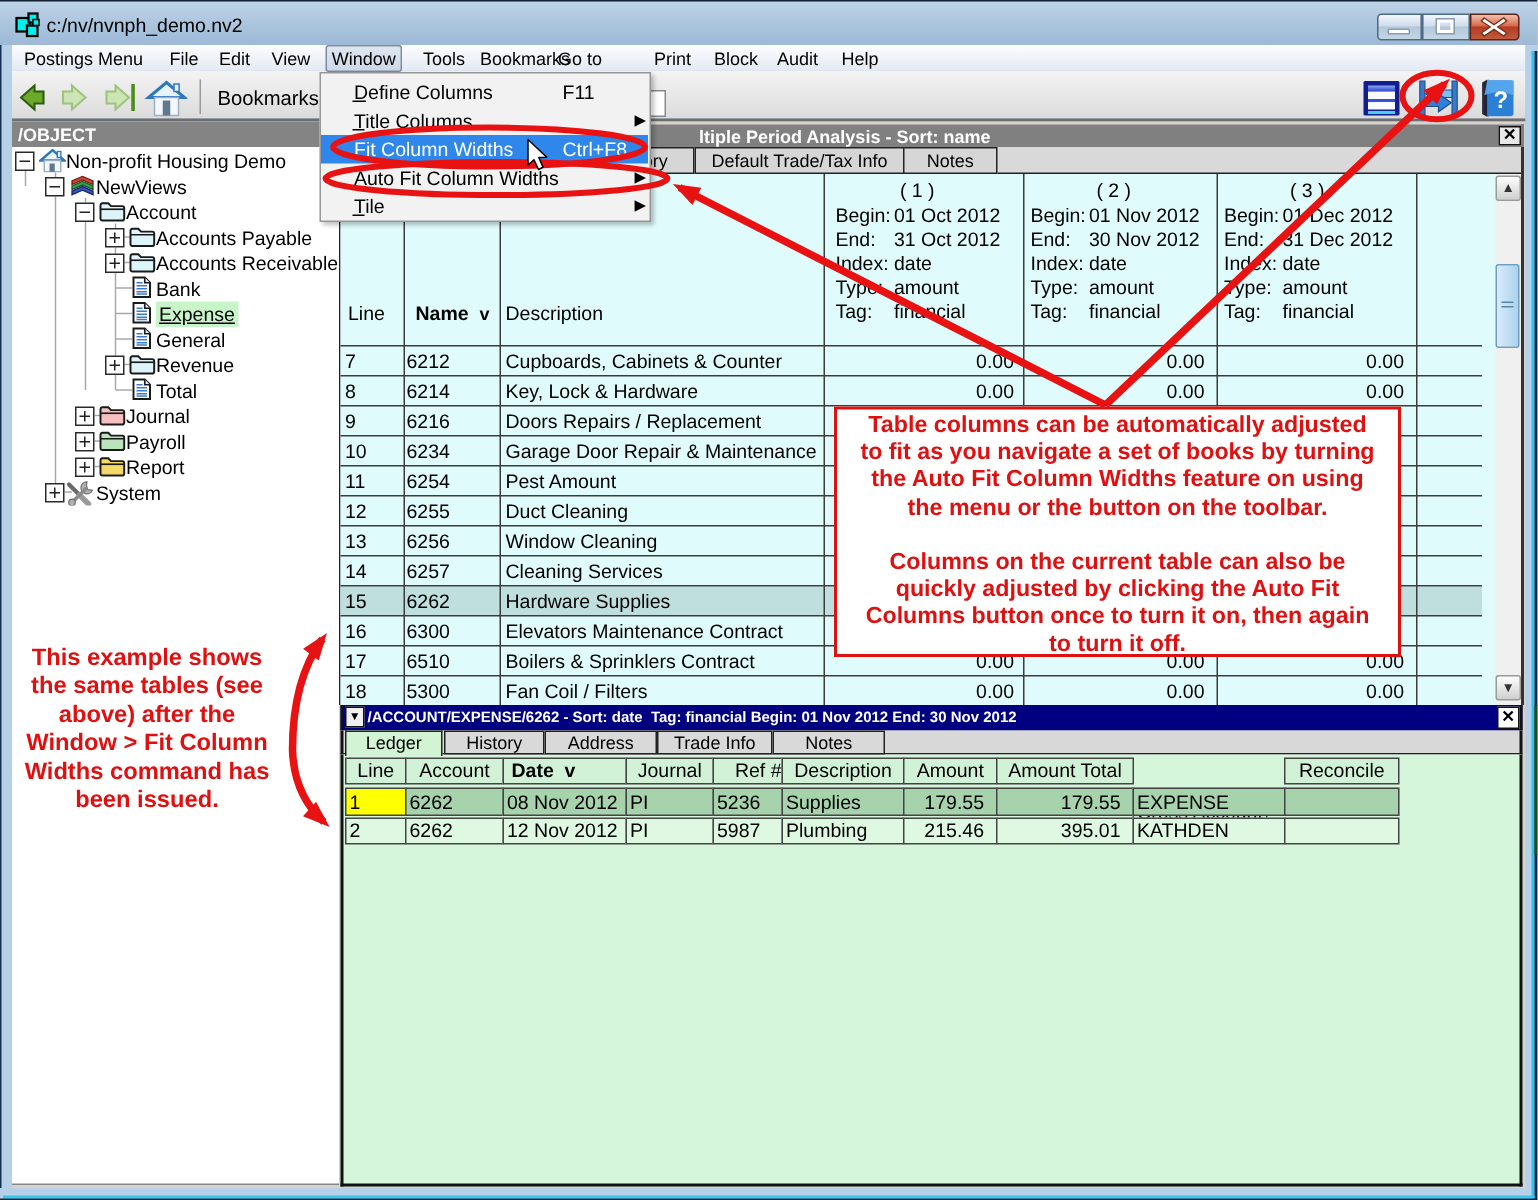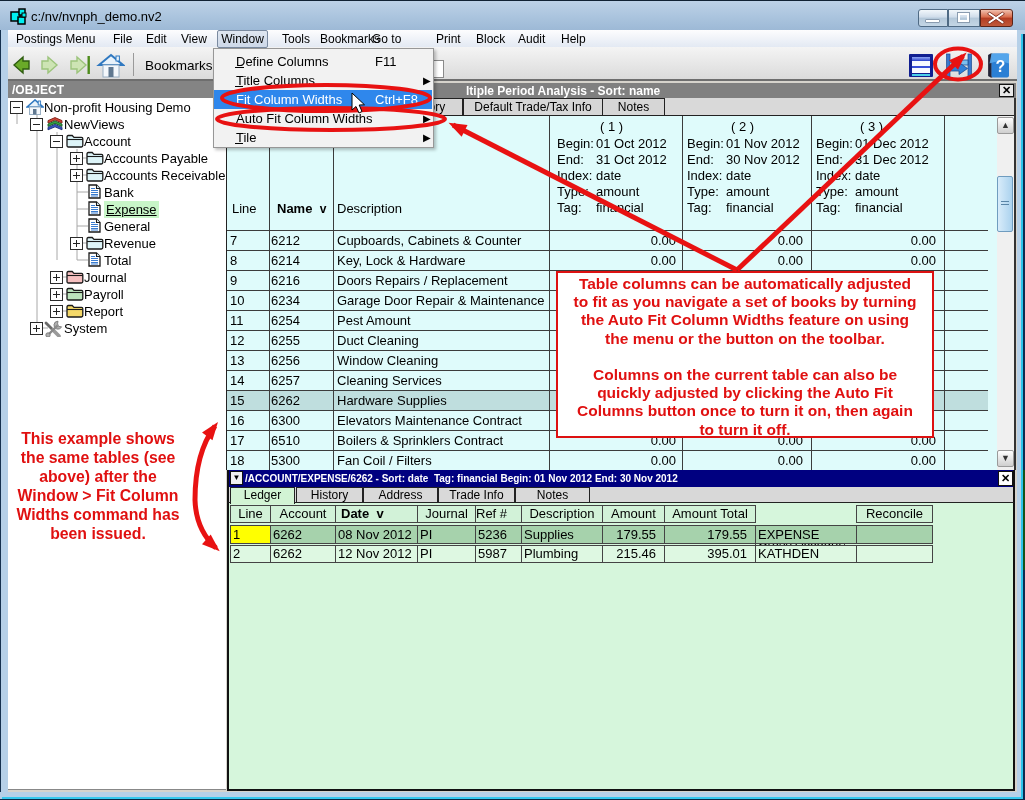--- a/index.html
+++ b/index.html
@@ -427,21 +427,21 @@
 <div class="btab" style="left:296px;top:487px;width:67px;height:16px;line-height:14px">History</div>
 <div class="btab" style="left:363px;top:487px;width:75px;height:16px;line-height:14px">Address</div>
 <div class="btab" style="left:438px;top:487px;width:77px;height:16px;line-height:14px">Trade Info</div>
 <div class="btab" style="left:515px;top:487px;width:75px;height:16px;line-height:14px">Notes</div>
 </div>
 <div id="bcells">
 <div class="hcell" style="left:230px;top:505px;width:41px;height:18px;line-height:16px;text-align:center">Line</div>
 <div class="hcell" style="left:270px;top:505px;width:66px;height:18px;line-height:16px;text-align:center">Account</div>
 <div class="hcell" style="left:335px;top:505px;width:83px;height:18px;line-height:16px;font-weight:bold;padding-left:5px">Date&nbsp; v</div>
 <div class="hcell" style="left:417px;top:505px;width:59px;height:18px;line-height:16px;text-align:center">Journal</div>
-<div class="hcell" style="left:475px;top:505px;width:47px;height:18px;line-height:16px;text-align:left">Ref #</div>
+<div class="hcell" style="left:475px;top:505px;width:47px;height:18px;line-height:16px;text-align:right">Ref #</div>
 <div class="hcell" style="left:521px;top:505px;width:82px;height:18px;line-height:16px;text-align:center">Description</div>
 <div class="hcell" style="left:602px;top:505px;width:63px;height:18px;line-height:16px;text-align:center">Amount</div>
 <div class="hcell" style="left:664px;top:505px;width:92px;height:18px;line-height:16px;text-align:center">Amount Total</div>
 <div class="hcell" style="left:755px;top:533px;width:90px;height:18px;line-height:16px;text-align:center">Cross Account</div>
 <div class="hcell" style="left:856px;top:505px;width:77px;height:18px;line-height:16px;text-align:center">Reconcile</div>
 <div class="r1cell" style="left:230px;top:525px;width:41px;height:19px;line-height:17px;background:#ffff00;padding-left:2px">1</div>
 <div class="r1cell" style="left:270px;top:525px;width:66px;height:19px;line-height:17px;padding-left:2px">6262</div>
 <div class="r1cell" style="left:335px;top:525px;width:83px;height:19px;line-height:17px;padding-left:2px">08 Nov 2012</div>
 <div class="r1cell" style="left:417px;top:525px;width:59px;height:19px;line-height:17px;padding-left:2px">PI</div>
 <div class="r1cell" style="left:475px;top:525px;width:47px;height:19px;line-height:17px;padding-left:2px">5236</div>

